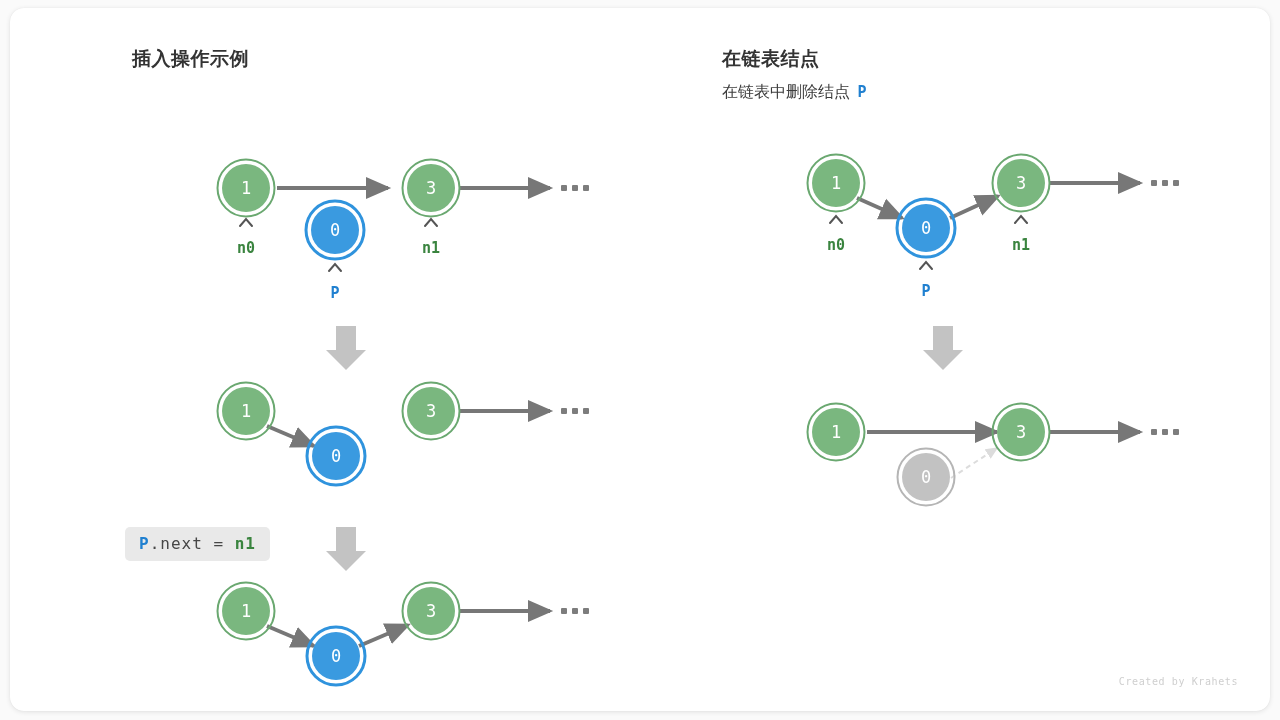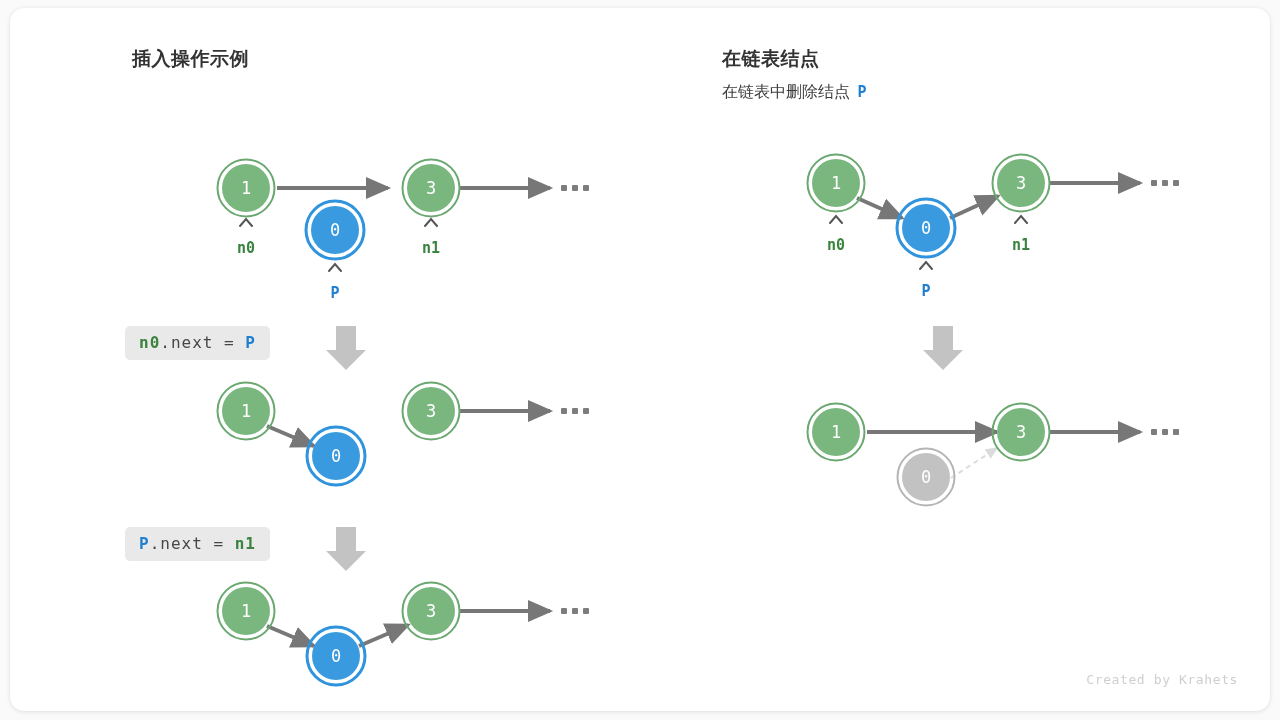--- a/index.html
+++ b/index.html
@@ -79,21 +79,21 @@
   .code-chip .tok-blue  { color: #2080d0; font-weight: bold; }
   .code-chip .tok-plain { color: #474747; }
 
   .down-arrow { position: absolute; }
   .diagram-svg { position: absolute; }
   .credit {
     position: absolute;
     right: 32px;
     bottom: 24px;
     font-family: "DejaVu Sans Mono", "Liberation Mono", monospace;
-    font-size: 13px;
+    font-size: 10px;
     color: #cfcfcf;
     letter-spacing: 0.6px;
   }
   text { font-family: "DejaVu Sans Mono", "Liberation Mono", monospace; }
   .node-val { font-size: 17px; fill: #ffffff; text-anchor: middle; dominant-baseline: central; }
   .ptr-label { font-size: 15px; font-weight: bold; text-anchor: middle; }
   .ptr-green { fill: #3a843f; }
   .ptr-blue  { fill: #2080d0; }
   .caret { stroke: #555555; stroke-width: 2; fill: none; stroke-linecap: round; }
   .ell-dot { fill: #7d7d7d; }
@@ -144,23 +144,20 @@
         <path class="caret" d="M209,133 L215,126 L221,133"></path>
         <text class="ptr-label ptr-blue" x="215" y="160">P</text>
 
         <g>
           <rect class="ell-dot" x="441" y="47" width="6" height="6" rx="1"></rect>
           <rect class="ell-dot" x="452" y="47" width="6" height="6" rx="1"></rect>
           <rect class="ell-dot" x="463" y="47" width="6" height="6" rx="1"></rect>
         </g>
       </svg>
 
-      <div class="code-chip" style="left:5px; top:318px;">
-        <span class="tok-green">n0</span><span class="tok-plain">.next = </span><span class="tok-blue">P</span>
-      </div>
       <svg class="down-arrow" style="left:198px; top:312px;" width="56" height="56" viewBox="0 0 56 56">
         <path d="M18,6 L38,6 L38,30 L48,30 L28,50 L8,30 L18,30 Z" fill="#c3c3c3"></path>
       </svg>
 
       <svg class="diagram-svg" style="left:0px; top:360px;" width="500" height="130" viewBox="0 0 500 130">
         <defs>
           <marker id="ah-gray-b" markerWidth="7" markerHeight="7" refX="5.6" refY="3.1" orient="auto">
             <path d="M0,0.3 L6.4,3.1 L0,5.9 z" fill="#777777"></path>
           </marker>
         </defs>

